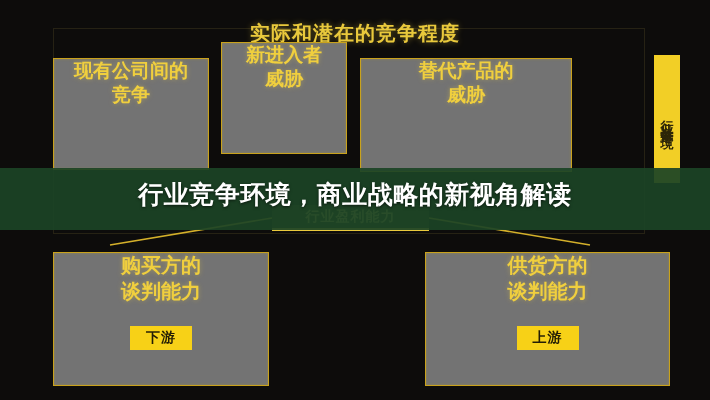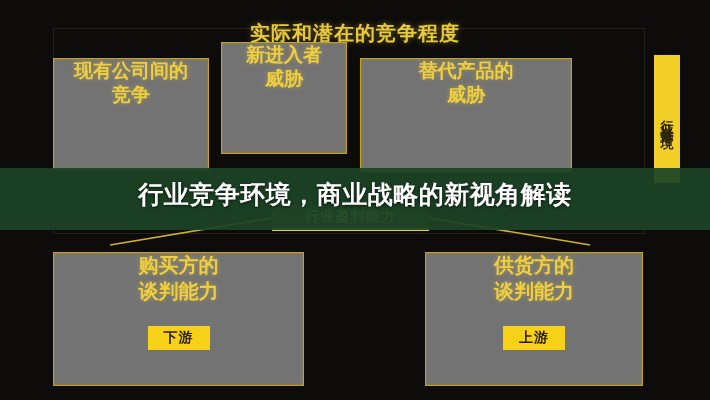--- a/index.html
+++ b/index.html
@@ -59,22 +59,22 @@
     text-shadow:0 0 5px rgba(240,207,62,.4);
     white-space:pre-line;
   }
 
   
   #box-rivalry  { left:53px;  top:58px;  width:156px; height:112px; }
   #box-entrants { left:221px; top:42px;  width:126px; height:112px; }
   #box-substitutes{ left:360px;top:58px; width:212px; height:114px; }
 
   
-  #box-buyers   { left:53px;  top:252px; width:251px; height:134px; }
-  #box-suppliers{ left:425px; top:252px; width:218px; height:134px; }
+  #box-buyers   { left:53px;  top:252px; width:216px; height:134px; }
+  #box-suppliers{ left:425px; top:252px; width:245px; height:134px; }
 
   .force-box.bottom .ftext{ font-size:20px; }
 
   
   .stream-tag{
     margin-top:22px;
     background:#f7d117;
     color:#231d05;
     font-size:14px;
     font-weight:700;

